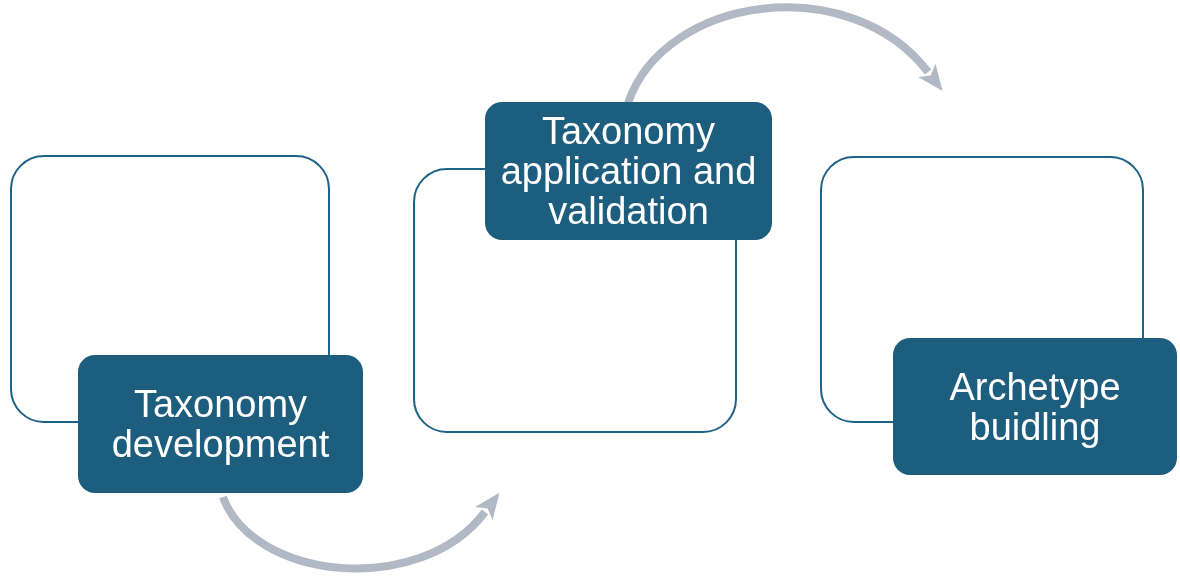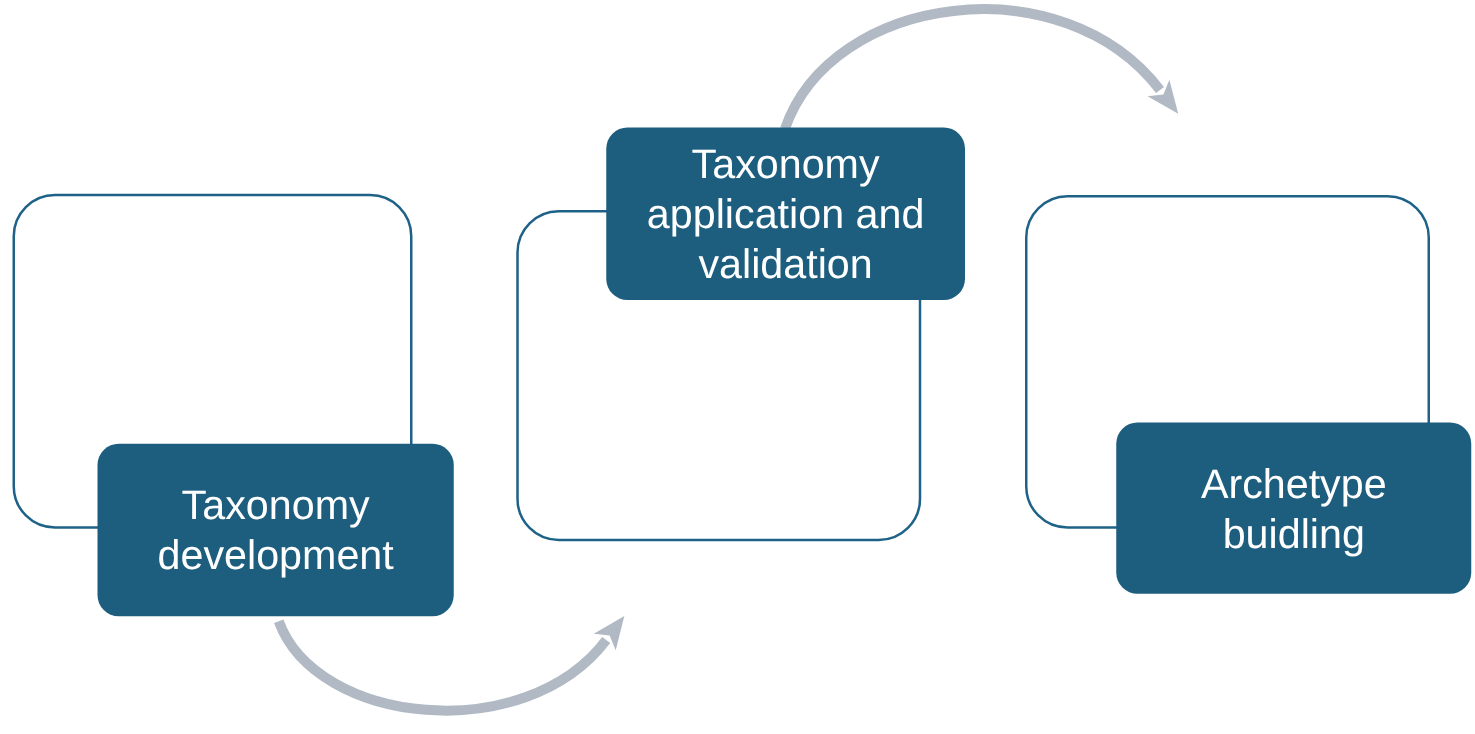--- a/index.html
+++ b/index.html
@@ -34,21 +34,21 @@
     position: absolute;
     background: #1d5e7e;
     border-radius: 17px;
     z-index: 2;
     display: flex;
     align-items: center;
     justify-content: center;
   }
   .label-text {
     color: #ffffff;
-    font-size: 33px;
+    font-size: 38px;
     line-height: 40px;
     text-align: center;
     white-space: pre-line;
   }
   .bullet-item {
     position: absolute;
     display: flex;
     align-items: flex-start;
   }
   .dot {

